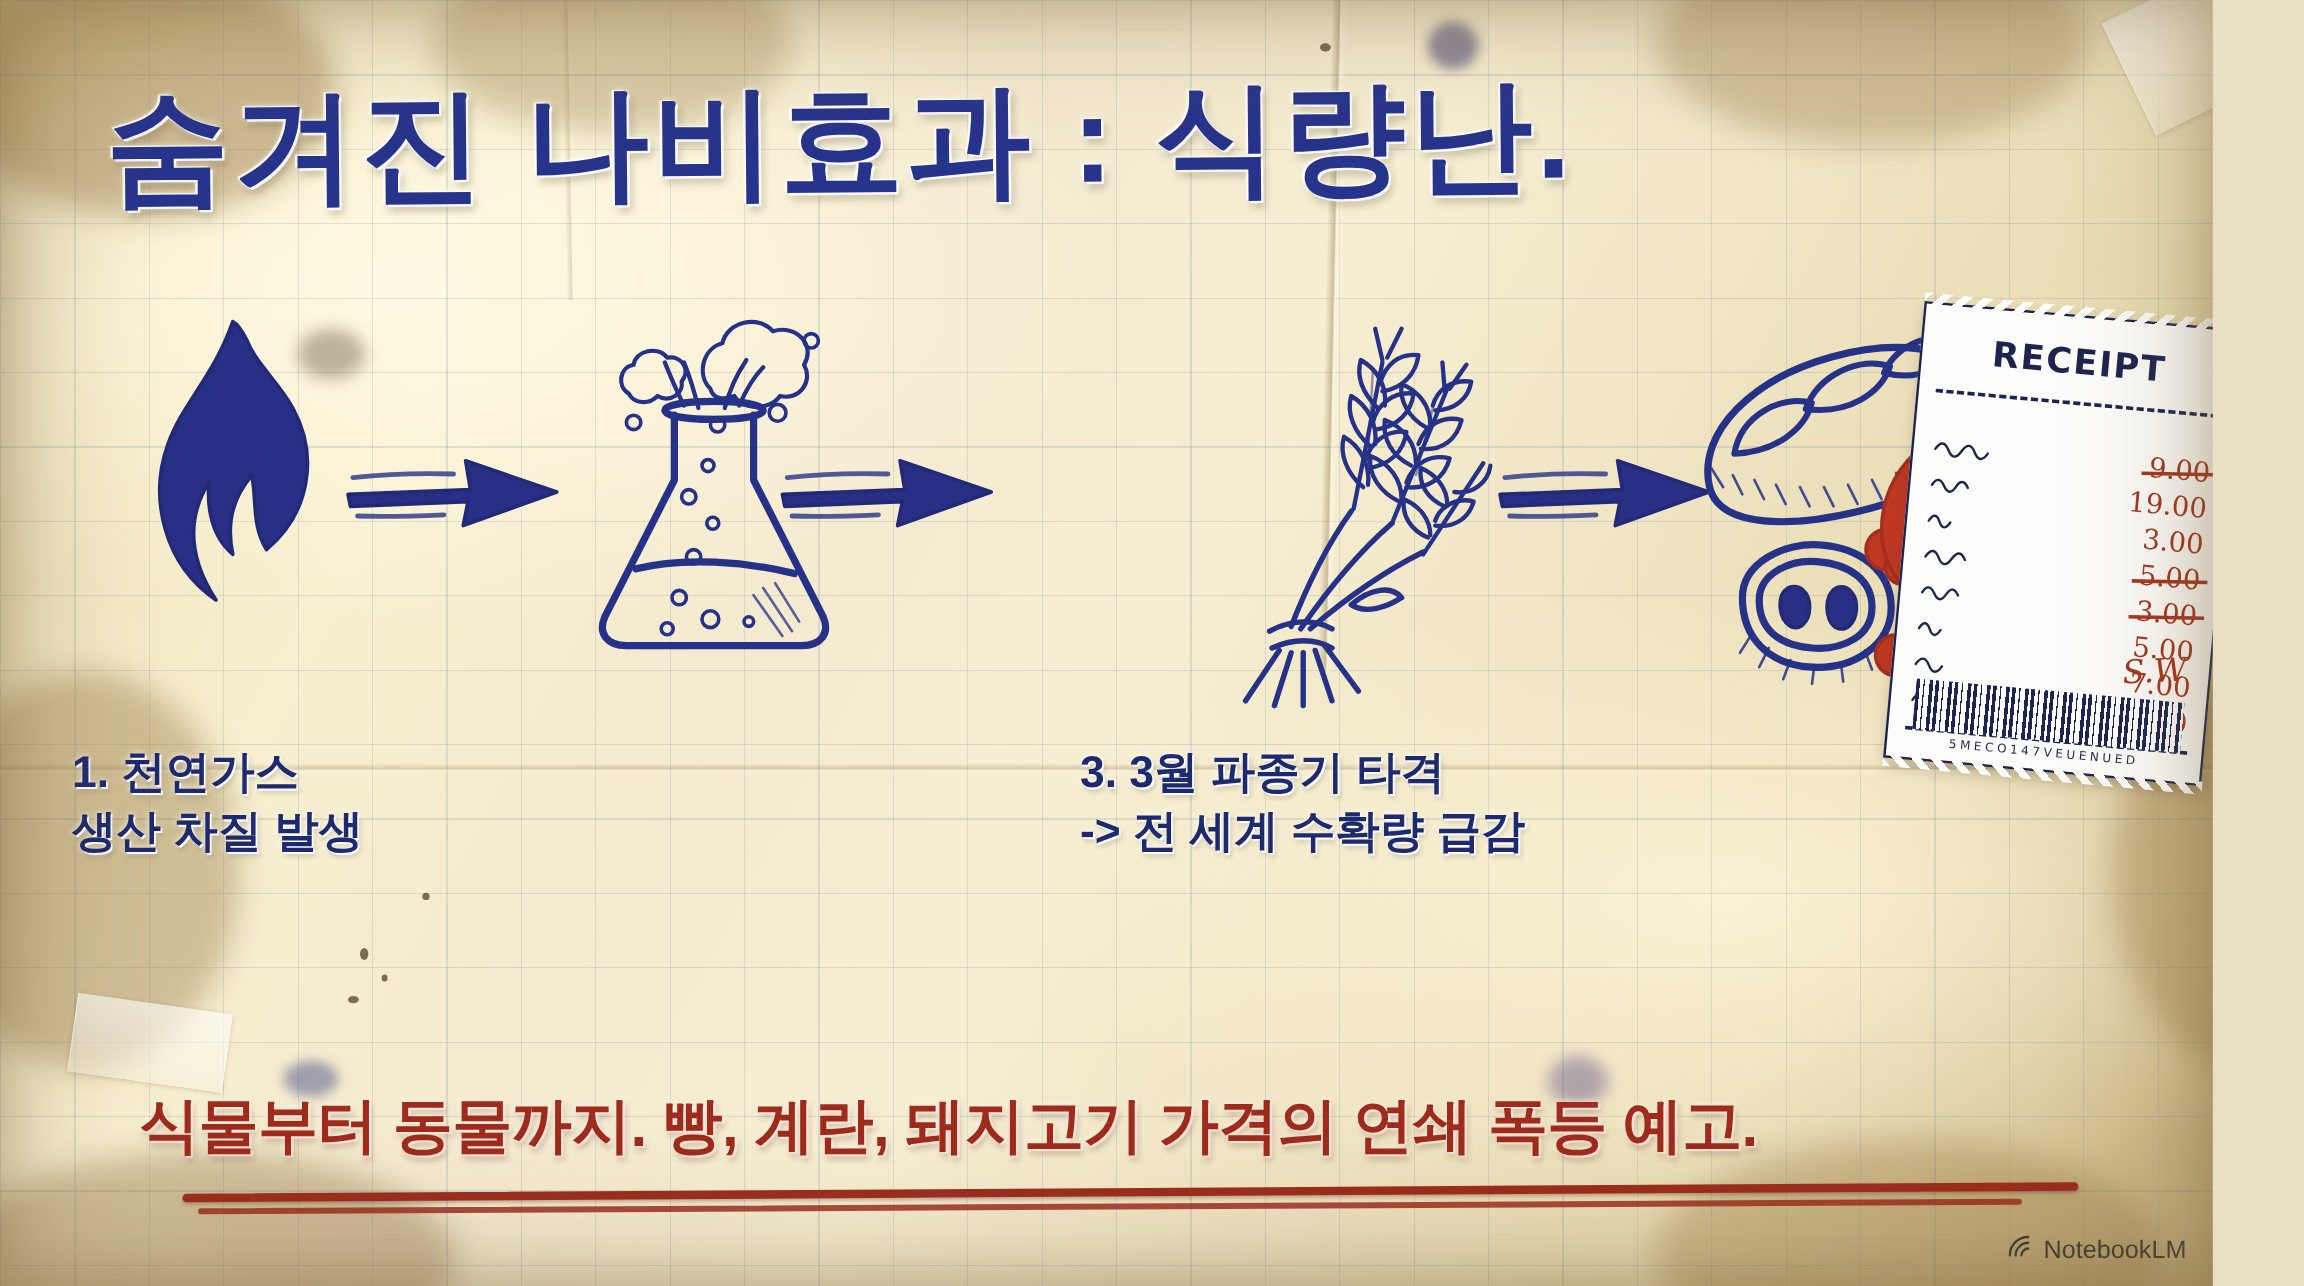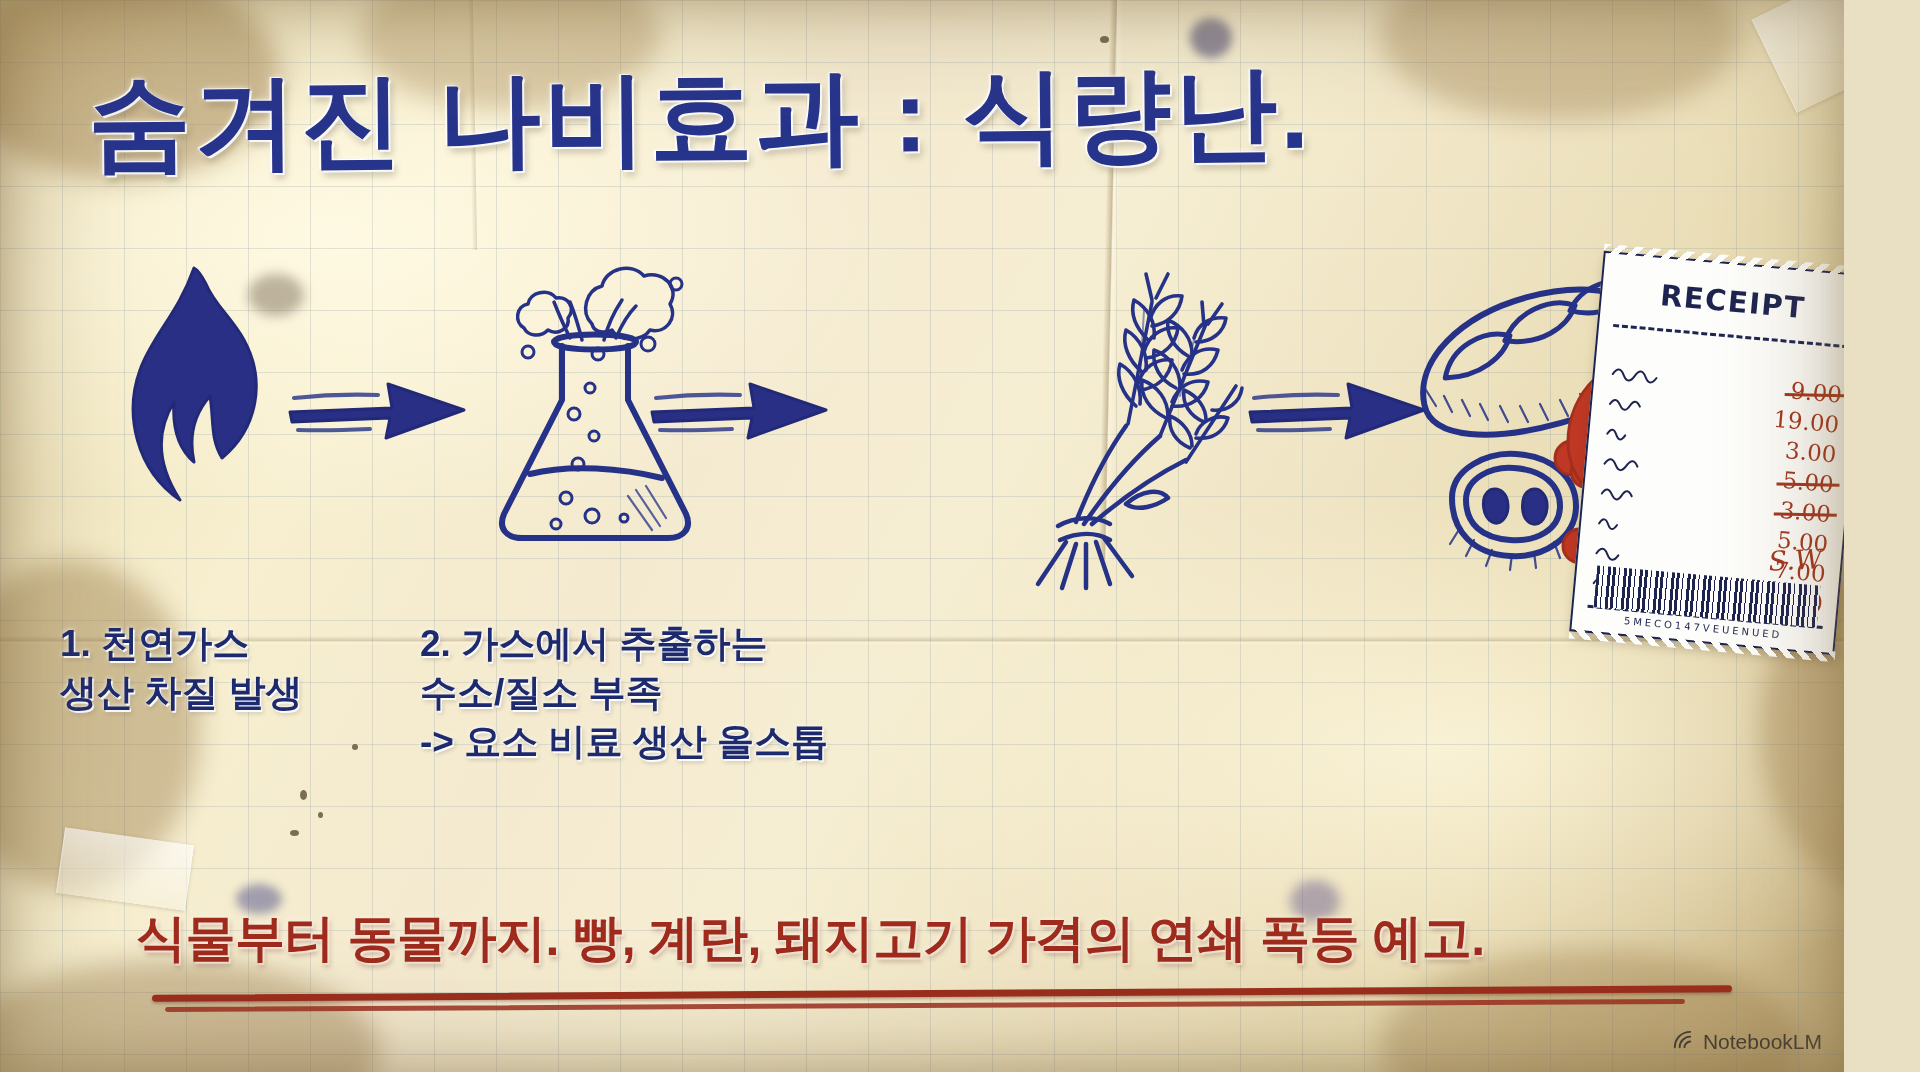--- a/index.html
+++ b/index.html
@@ -65,21 +65,21 @@
     color:#1e2a6e;font-weight:700;font-size:37px;line-height:1.32;
     text-shadow:0 0 5px rgba(255,255,255,.95),1.5px 1.5px 0 rgba(255,255,255,.9),2px 3px 4px rgba(60,50,20,.28);
     white-space:pre-line;
   }
   #cap1{left:60px;top:620px;width:390px;}
   #cap2{left:420px;top:620px;width:480px;}
   #cap3{left:900px;top:620px;width:460px;}
 
   
   .banner{
-    position:absolute;left:136px;top:905px;width:1700px;
+    position:absolute;left:116px;top:905px;width:1700px;
     font-size:50px;font-weight:700;color:#9e2b1c;white-space:nowrap;
     letter-spacing:-.5px;
     text-shadow:0 0 5px rgba(255,245,235,.9),2px 2px 0 rgba(255,240,230,.55),2px 4px 5px rgba(90,30,20,.30);
   }
   .underline{position:absolute;background:#9b2c1d;border-radius:4px;}
   .ul1{left:152px;top:990px;width:1580px;height:7px;transform:rotate(-.35deg);
        box-shadow:0 2px 3px rgba(90,30,20,.3);}
   .ul2{left:165px;top:1003px;width:1520px;height:5px;transform:rotate(-.3deg);opacity:.85;}
 
   
@@ -395,23 +395,22 @@
       </g>
       <g fill="none" stroke="#ffd9cc" stroke-width="4" stroke-linecap="round" opacity=".75">
         <path d="M62 40 C76 26 94 18 112 16"></path>
         <path d="M80 94 C86 86 92 84 98 86"></path>
       </g>
     </svg>
   </div>
 
   <div class="caption" id="cap1">1. 천연가스
 생산 차질 발생</div>
-  <div class="caption" id="cap2">2. 가스에서 추출하는
-수소/질소 부족
--&gt; 요소 비료 생산 올스톱</div>
+  <div class="caption" id="cap3">3. 3월 파종기 타격
+-&gt; 전 세계 수확량 급감</div>
 
   <div class="receipt">
     <div class="rc-title">RECEIPT</div>
     <div class="rc-rule" style="top:70px;"></div>
     <div class="rc-rows" id="receipt-rows">
         <div class="rc-row">
           <span class="rc-squiggle"><svg width="58" height="20" viewBox="0 0 58 20">
               <path d="M2 12 q6 -10 11 0 t11 0 t11 0 t11 0" fill="none" stroke="#1e2450" stroke-width="2" stroke-linecap="round"></path>
             </svg></span>
           <span class="rc-price struck">9.00</span>

